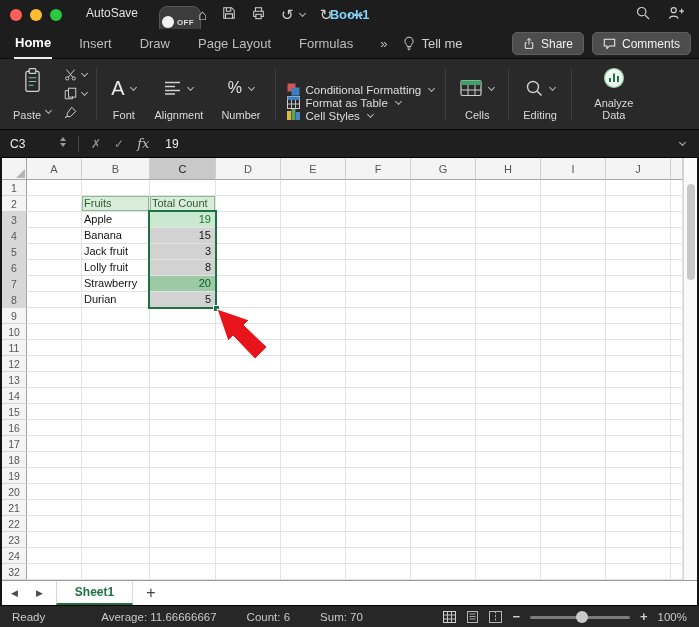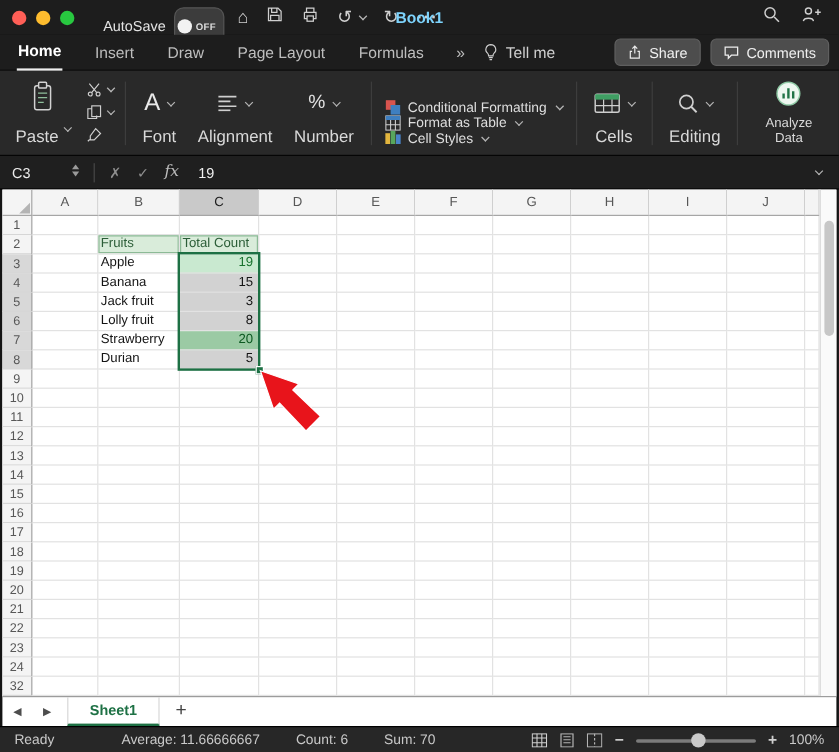--- a/index.html
+++ b/index.html
@@ -5,21 +5,21 @@
   * { box-sizing: border-box; margin: 0; padding: 0; }
   html,body { width: 699px; height: 627px; }
   body { font-family: "Liberation Sans", sans-serif; background: #101010; position: relative; overflow: hidden; }
   .app { position: absolute; inset: 0; width: 699px; height: 627px; background: #141414; }
 
   
   .titlebar { position: absolute; left:0; top:0; width:100%; height:29px; background:#1d1d1d; }
   .traffic { position:absolute; left:10px; top:9px; display:flex; gap:8px; }
   .tl { width:12px; height:12px; border-radius:50%; display:inline-block; }
   .tl.red { background:#ff5f57; } .tl.yellow { background:#febc2e; } .tl.green { background:#28c840; }
-  .autosave { position:absolute; left:86px; top:6px; display:flex; align-items:center; gap:7px; }
+  .autosave { position:absolute; left:86px; top:6px; display:flex; gap:21px; }
   .as-label { color:#e3e3e3; font-size:12px; }
   .as-switch { width:42px; height:32px; border-radius:8px; background:#3c3c3c; border:1px solid #555; display:flex; align-items:center; padding:0 2px; gap:3px; }
   .as-knob { width:12px; height:12px; border-radius:50%; background:#f2f2f2; }
   .as-off { color:#dcdcdc; font-size:8px; font-weight:bold; letter-spacing:.3px; }
   .qat { position:absolute; left:198px; top:0; height:29px; display:flex; align-items:center; gap:15px; color:#cfcfcf; }
   .qat .glyph { font-size:15px; line-height:1; }
   .qat .small-chev { margin-left:-9px; }
   .doc-title { position:absolute; left:0; width:100%; top:7px; text-align:center; color:#7dd3fc; font-size:13px; font-weight:bold; pointer-events:none; }
   .tb-right { position:absolute; right:14px; top:0; height:29px; display:flex; align-items:center; gap:18px; }
 
@@ -30,21 +30,21 @@
   .overflow { color:#bdbdbd; font-size:13px; margin-right:16px; }
   .tellme { display:flex; align-items:center; gap:6px; color:#cfcfcf; font-size:13px; }
   .tr-right { margin-left:auto; display:flex; gap:8px; padding-right:8px; }
   .pill { display:flex; align-items:center; gap:6px; background:#4d4d4d; border:1px solid #5f5f5f; border-radius:5px; height:23px; padding:0 10px; font-size:12px; color:#f0f0f0; }
 
   
   .ribbon { position:absolute; left:0; top:59px; width:100%; height:71px; background:#292929; display:flex; align-items:stretch; padding:5px 8px 4px; gap:8px; border-bottom:1px solid #050505; }
   .vsep { width:1px; background:#3d3d3d; margin:4px 1px; }
   .rb-big { display:flex; flex-direction:column; align-items:center; justify-content:space-between; padding:3px 5px 4px; }
   .rb-iconrow { display:flex; align-items:center; gap:5px; flex:1; }
-  .rb-lbl { font-size:14px; color:#d9d9d9; display:flex; align-items:flex-start; gap:3px; white-space:nowrap; }
+  .rb-lbl { font-size:11px; color:#d9d9d9; display:flex; align-items:flex-start; gap:3px; white-space:nowrap; }
   .font-A { font-size:20px; color:#e9e9e9; line-height:1; }
   .pct { font-size:16px; color:#e2e2e2; line-height:1; }
   .minicol { display:flex; flex-direction:column; justify-content:space-between; padding:4px 0 6px; }
   .mini { display:flex; align-items:center; gap:3px; }
   .stylecol { display:flex; flex-direction:column; justify-content:flex-end; padding:3px 2px; }
   .style-row { display:flex; align-items:center; gap:6px; font-size:11.5px; color:#dedede; white-space:nowrap; }
   .ad-lbl { font-size:11px; color:#d9d9d9; text-align:center; line-height:12px; width:56px; }
   .chev { display:inline-block; width:5px; height:5px; border-right:1.4px solid #b5b5b5; border-bottom:1.4px solid #b5b5b5; transform:rotate(45deg); margin-left:2px; position:relative; top:-1px; }
 
   

